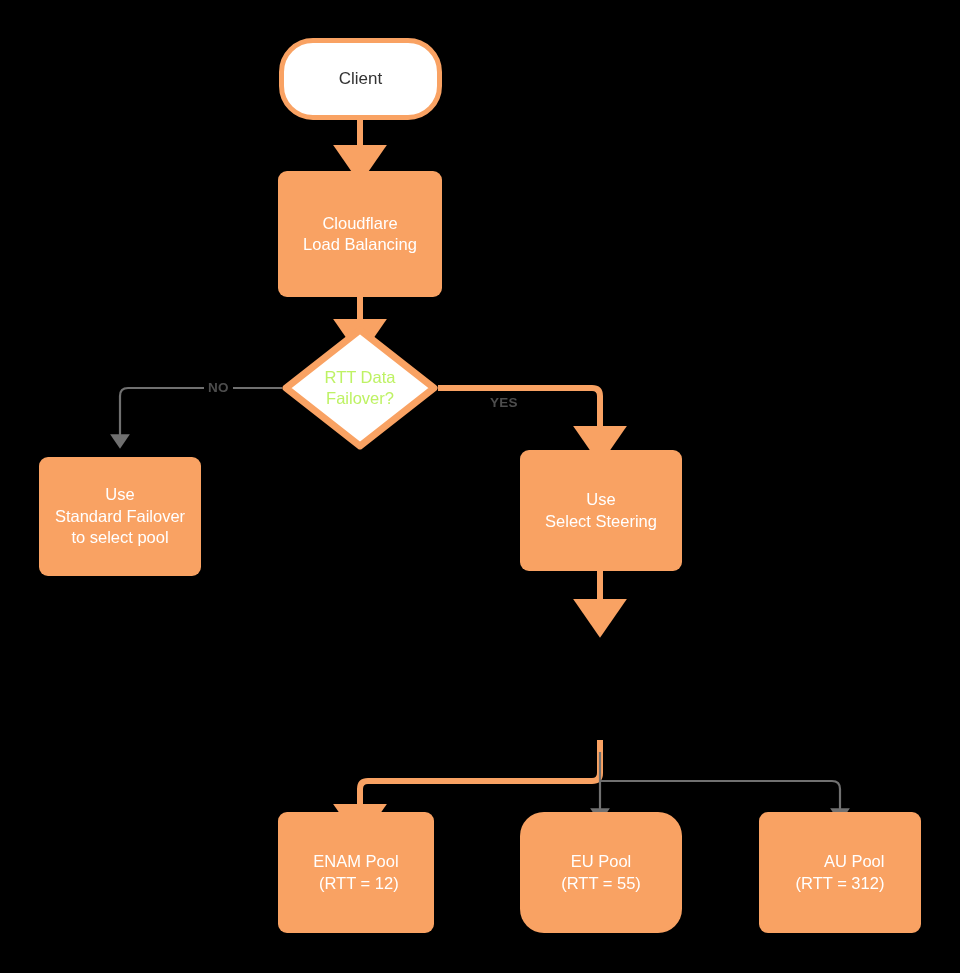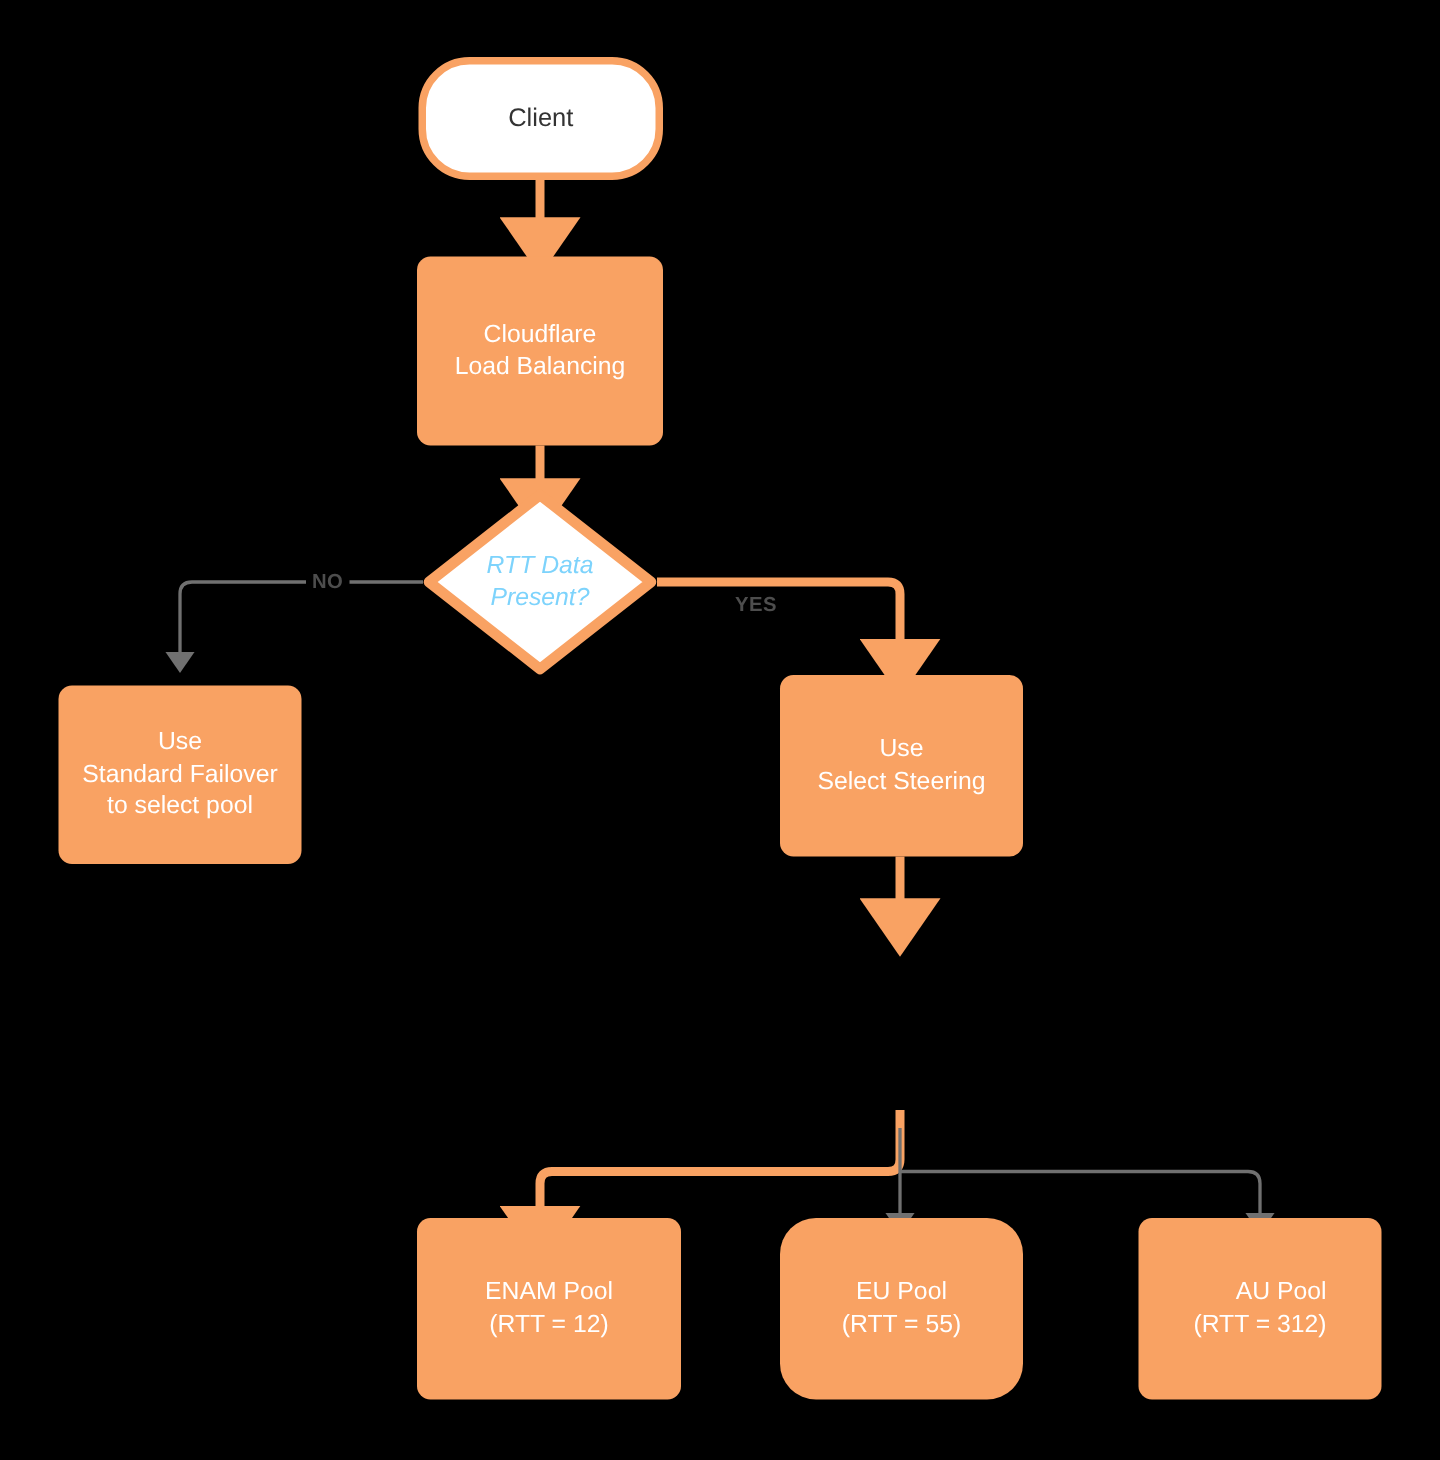--- a/index.html
+++ b/index.html
@@ -46,23 +46,22 @@
   .term {
     background: #FFFFFF;
     border: 5px solid #F9A263;
     border-radius: 34px;
     color: #333333;
     font-size: 17px;
   }
   
   .decision {
     background: transparent;
-    color: #7dd3fc;
+    color: #bef264;
     font-size: 16.5px;
-    font-style: italic;
   }
   .decision .dshape {
     position: absolute;
     left: 0; top: 0;
     width: 100%;
     height: 100%;
   }
   .decision .dlabel {
     position: relative;
     z-index: 2;
@@ -121,21 +120,21 @@
   <div class="node term" style="left:279px; top:38px; width:163px; height:82px;">
     <span>Client</span>
   </div>
 
   <div class="node decision" style="left:282px; top:326px; width:156px; height:124px;">
     <svg class="dshape" viewBox="0 0 156 124" preserveAspectRatio="none">
       <polygon points="78,4 152,62 78,120 4,62" fill="#FFFFFF" stroke="#F9A263" stroke-width="7" stroke-linejoin="round"></polygon>
     </svg>
     <div class="dlabel">
       <div>RTT Data</div>
-      <div>Present?</div>
+      <div>Failover?</div>
     </div>
   </div>
 
   <div class="edge-label" style="left:204px; top:380px;">NO</div>
 
   <div class="edge-label" style="left:486px; top:380px;margin-top:15px;">YES</div>
 
   <div class="node proc" style="left:39px; top:457px; width:162px; height:119px;">
     <div>
       <div>Use</div>
@@ -145,21 +144,21 @@
   </div>
 
   <div class="node proc" style="left:520px; top:450px; width:162px; height:121px;">
     <div>
       <div>Use</div>
       <div>Select Steering</div>
     </div>
   </div>
 
 
-  <div class="node proc" style="left:278px; top:812px; width:176px; height:121px;">
+  <div class="node proc" style="left:278px; top:812px; width:156px; height:121px;text-align:right;">
     <div>
       <div>ENAM Pool</div>
       <div><span>(</span><span class="bold">RTT = 12</span><span>)</span></div>
     </div>
   </div>
 
   <div class="node proc" style="left:520px; top:812px; width:162px; height:121px;border-radius:24px;">
     <div>
       <div>EU Pool</div>
       <div>(RTT = 55)</div>

